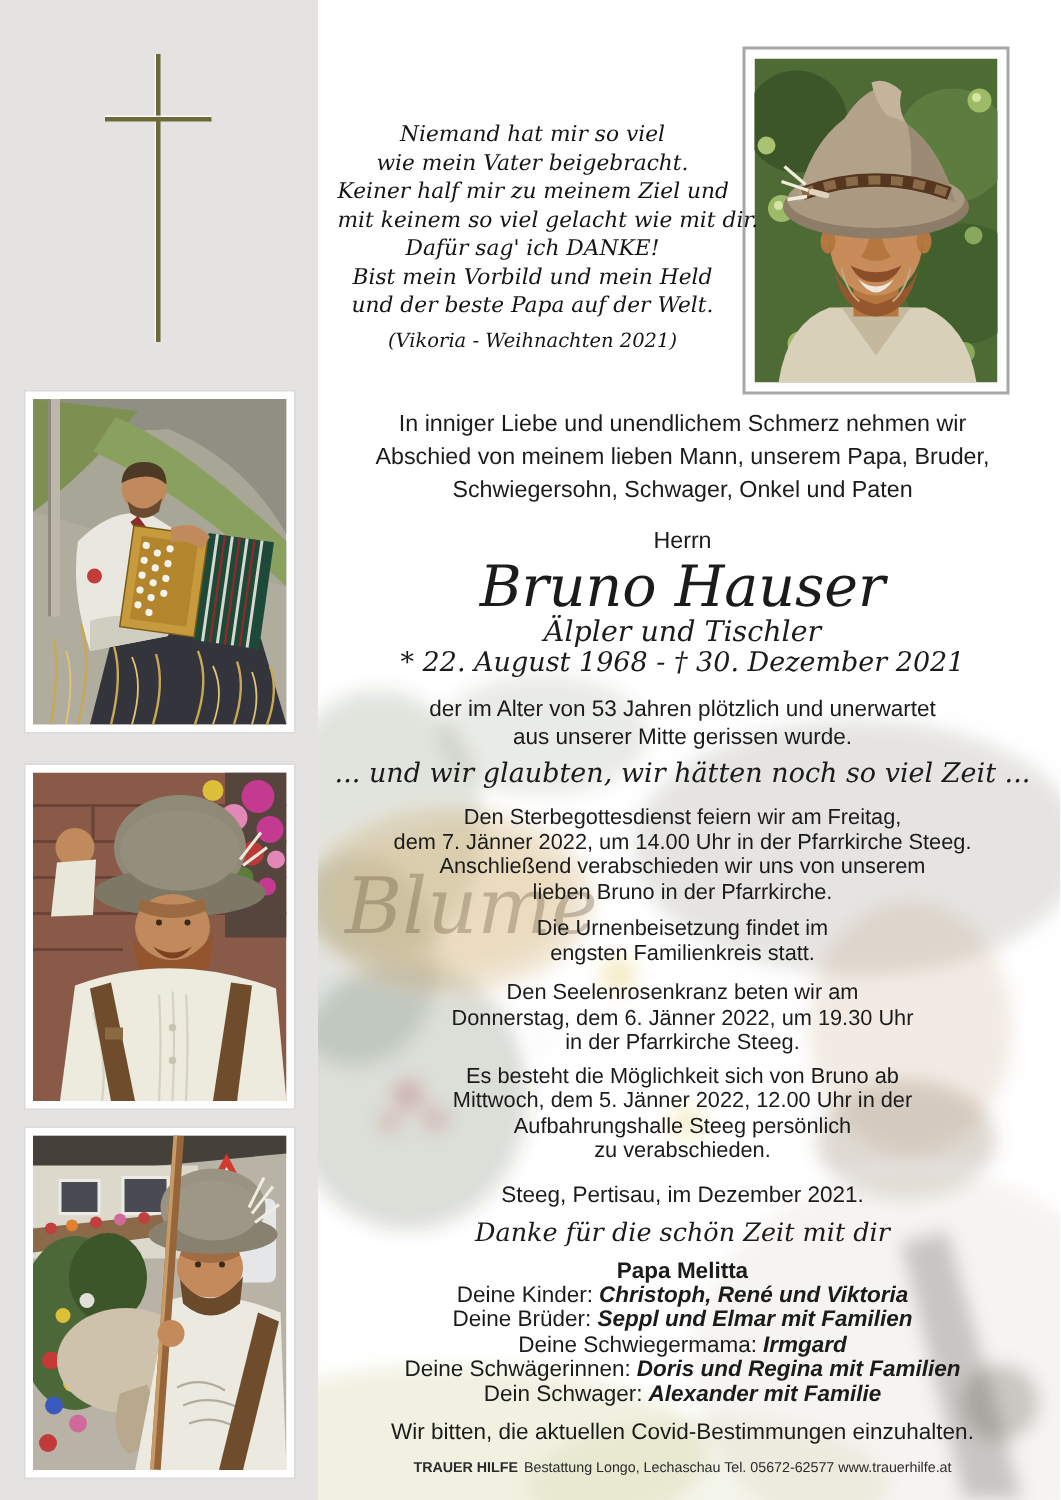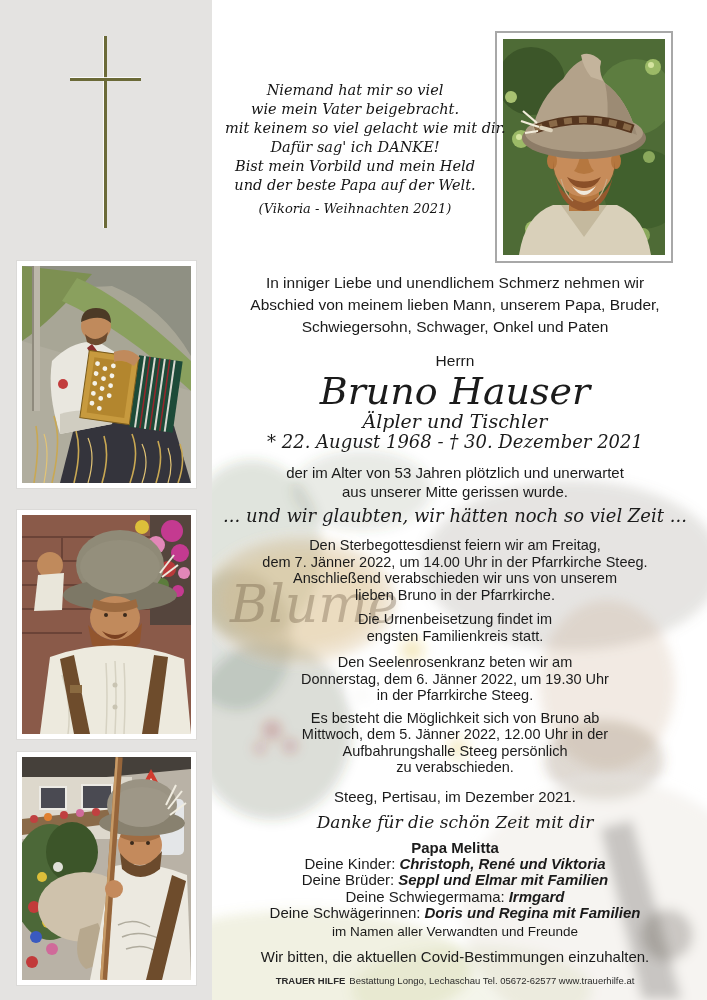--- a/index.html
+++ b/index.html
@@ -336,20 +336,21 @@
           <line x1="36" y1="88" x2="18" y2="82"></line>
           <line x1="35" y1="92" x2="22" y2="94"></line>
         </g>
       <rect x="36" y="88" width="14" height="4" rx="2" fill="#ded3bc" transform="rotate(14 43 90)"></rect>
     </svg>
   </div>
 
   <div class="poem">
     <div class="ln">Niemand hat mir so viel</div>
     <div class="ln">wie mein Vater beigebracht.</div>
+    <div class="ln">Keiner half mir zu meinem Ziel und</div>
     <div class="ln">mit keinem so viel gelacht wie mit dir.</div>
     <div class="ln">Dafür sag' ich DANKE!</div>
     <div class="ln">Bist mein Vorbild und mein Held</div>
     <div class="ln">und der beste Papa auf der Welt.</div>
     <div class="ln poem-attr">(Vikoria - Weihnachten 2021)</div>
   </div>
 
   <div class="main">
     <div class="announce">
       <div class="ln">In inniger Liebe und unendlichem Schmerz nehmen wir</div>
@@ -400,21 +401,23 @@
       </div>
       <div class="fam-row ln">
         <span class="label">Deine Brüder:</span><span class="names">Seppl und Elmar mit Familien</span>
       </div>
       <div class="fam-row ln">
         <span class="label">Deine Schwiegermama:</span><span class="names">Irmgard</span>
       </div>
       <div class="fam-row ln">
         <span class="label">Deine Schwägerinnen:</span><span class="names">Doris und Regina mit Familien</span>
       </div>
-      <div class="fam-closing ln">im Namen aller Verwandten und Freunde</div>
+      <div class="fam-row ln">
+        <span class="label">Dein Schwager:</span><span class="names">Alexander mit Familie</span>
+      </div>
     </div>
 
     <div class="covid ln">Wir bitten, die aktuellen Covid-Bestimmungen einzuhalten.</div>
 
     <div class="footer ln">
       <span class="brand">TRAUER HILFE</span><span>Bestattung Longo, Lechaschau Tel. 05672-62577 www.trauerhilfe.at</span>
     </div>
   </div>
 
 </div>

